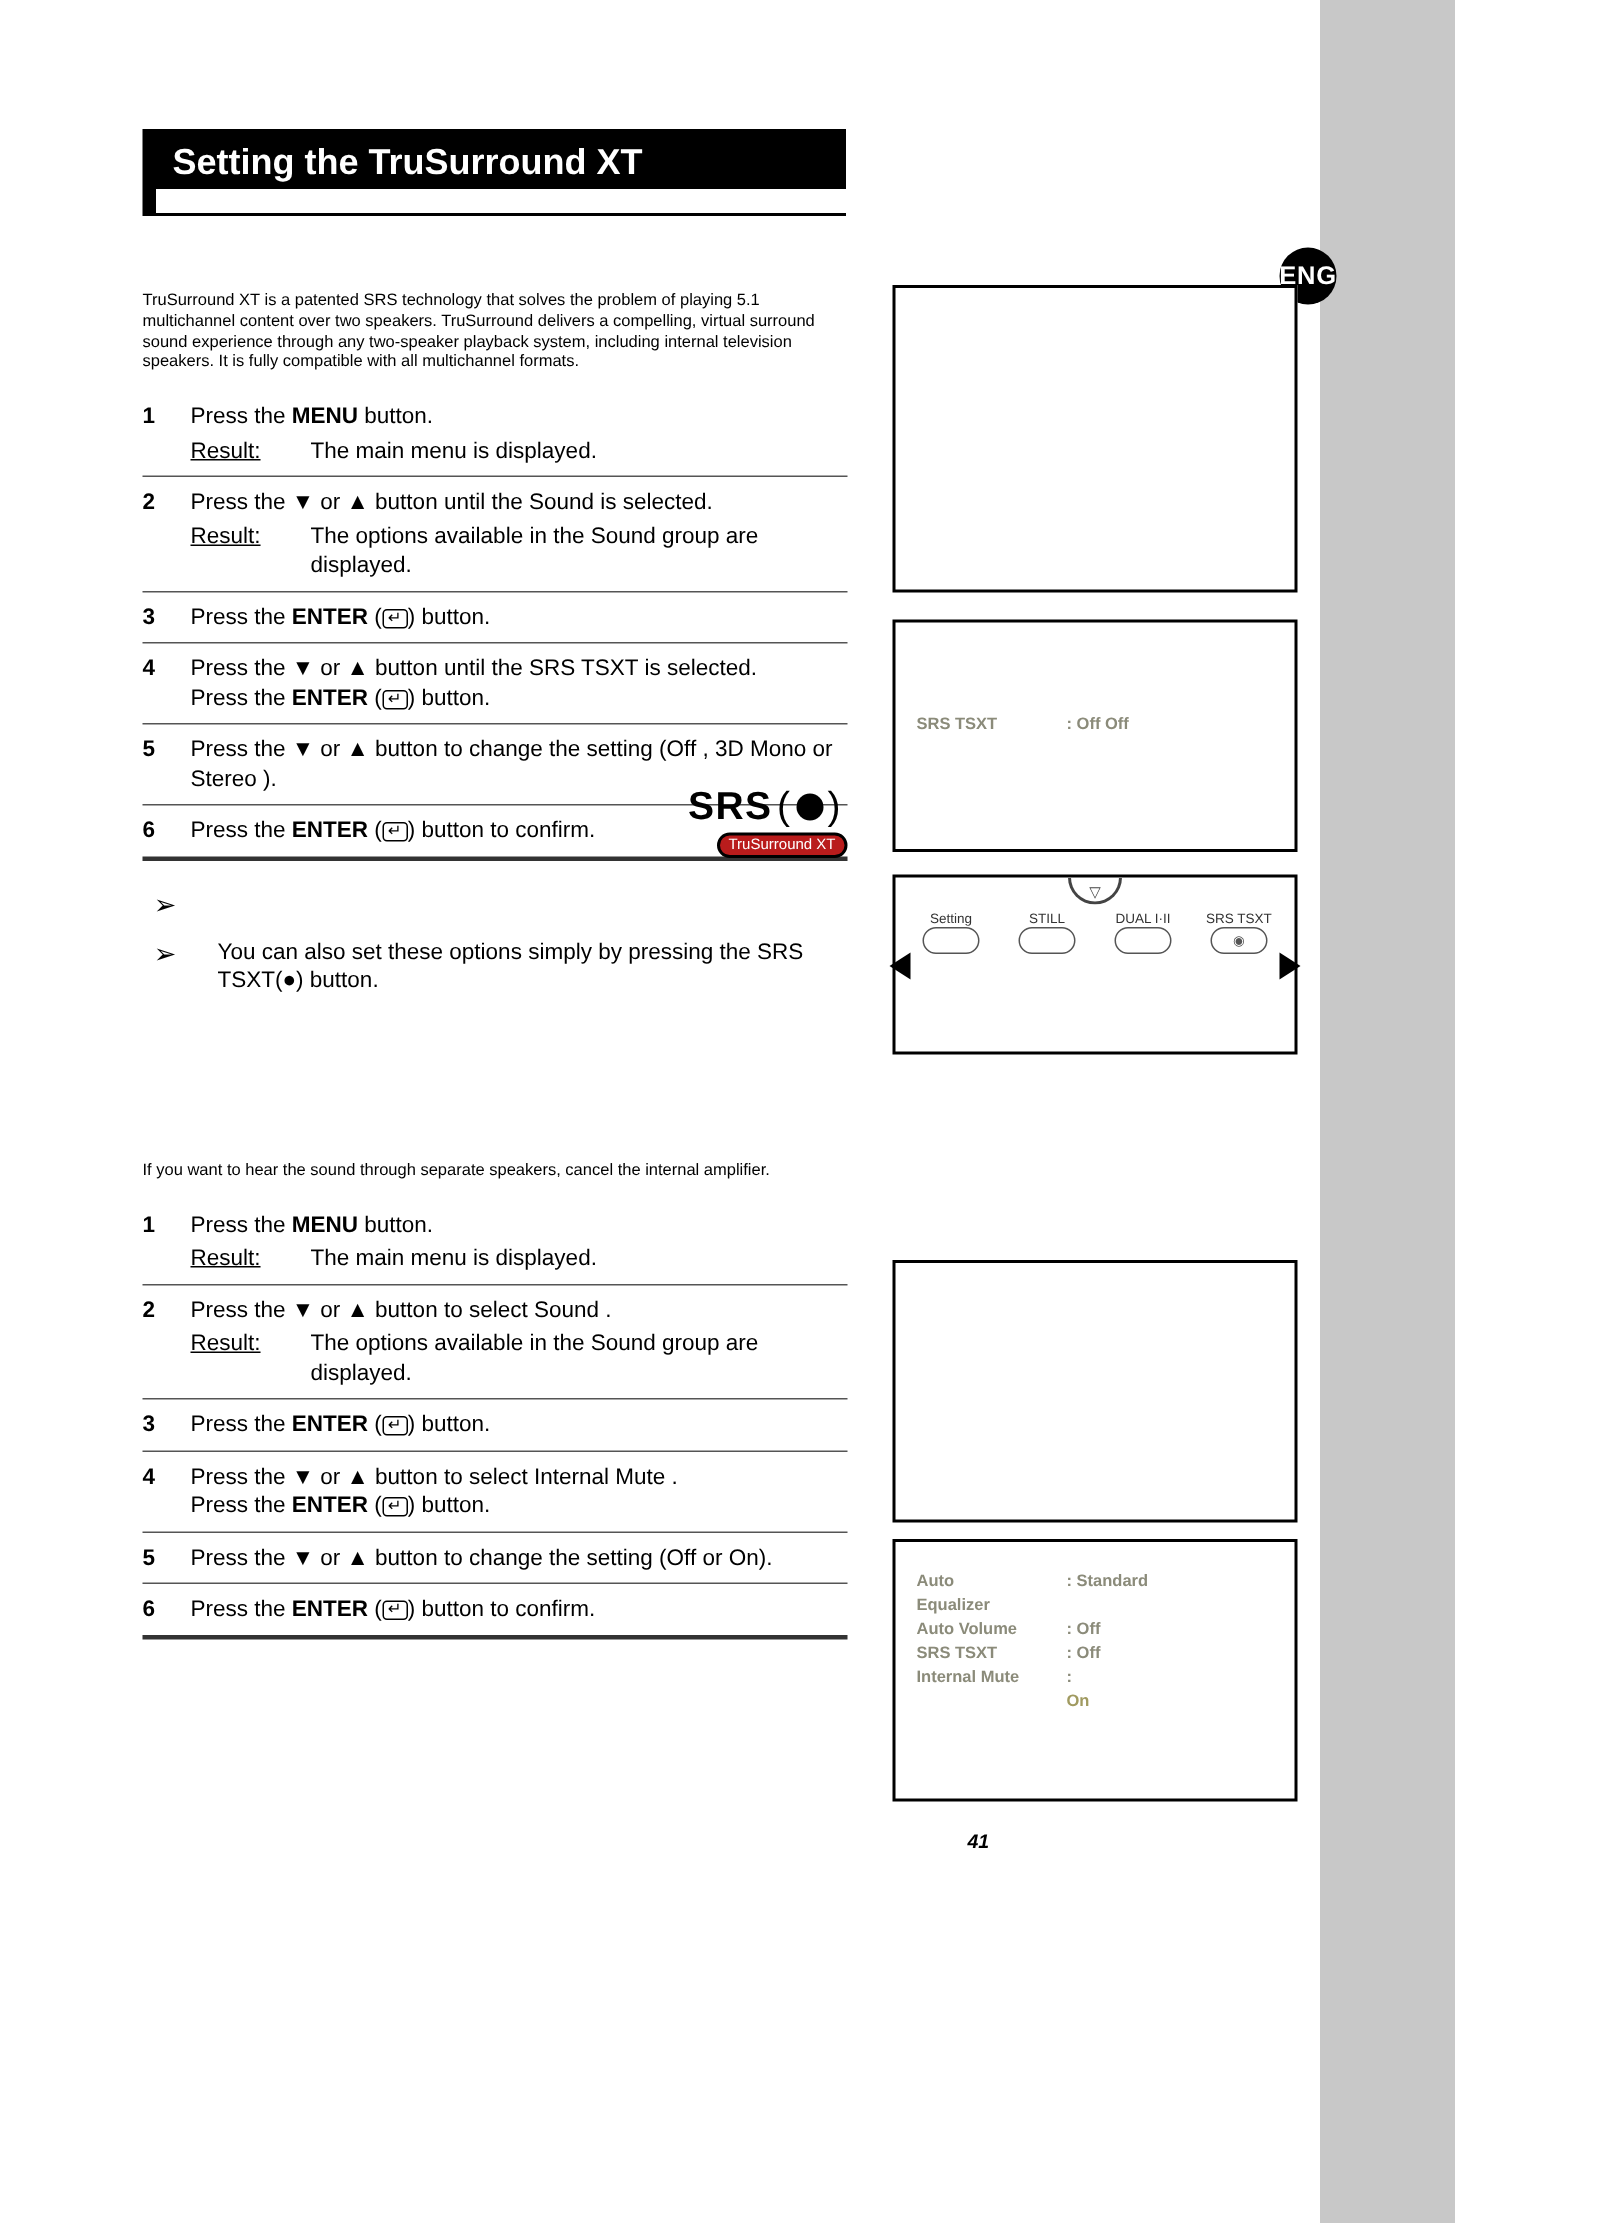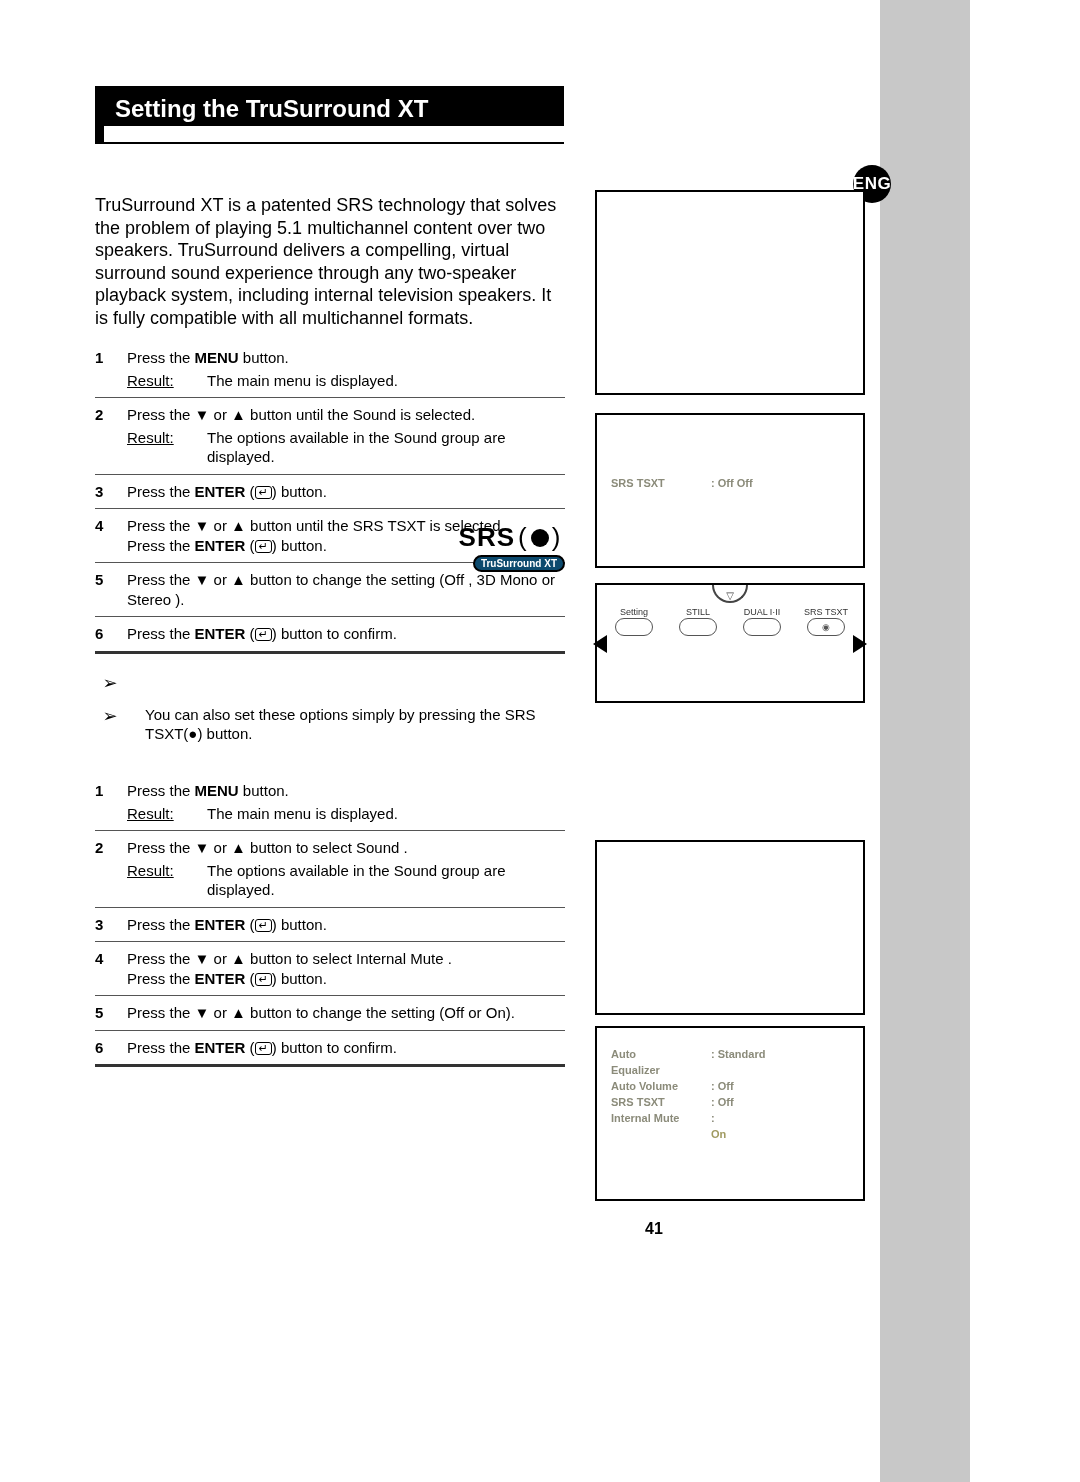--- a/index.html
+++ b/index.html
@@ -69,21 +69,21 @@
   }
   .heading-bar h2 {
     position: relative;
     color: #fff;
     font-size: 24px;
     font-weight: bold;
     padding: 5px 16px 5px 20px;
     z-index: 2;
   }
   .intro {
-    font-size: 18px;
+    font-size: 11px;
     line-height: 1.25;
     margin-bottom: 12px;
   }
   .steps {
     width: 470px;
   }
   .step {
     display: flex;
     gap: 18px;
     padding: 7px 0 7px 0;
@@ -132,22 +132,22 @@
   }
   .srs-logo .srs-top {
     font-size: 26px; font-weight: 900; letter-spacing: 1px;
     display: flex; align-items: center; justify-content: center; gap: 3px;
   }
   .srs-logo .ball { width: 18px; height: 18px; border-radius: 50%; background:#000; display:inline-block; }
   .srs-logo .paren { font-weight: 400; font-size:26px; }
   .srs-logo .pill {
     margin-top: 0px;
     border: 2px solid #000; border-radius: 12px;
-    background:#0c4a6e; color:#fff;
-    font-size: 10px; font-weight: bold;
+    background:#b91c1c; color:#fff;
+    font-size: 10px; font-weight: normal;
     padding: 1px 6px;
     display:inline-block;
   }
   
   .main2 {
     position: absolute;
     left: 95px;
     top: 748px;
     width: 470px;
   }
@@ -212,21 +212,21 @@
   .fig3 .side-arrow-l {
     position:absolute; left:-4px; top:50px;
     width:0;height:0;
     border-top:9px solid transparent;
     border-bottom:9px solid transparent;
     border-right:14px solid #000;
   }
   .page-num {
     position: absolute;
     left: 645px; top: 1220px;
-    font-size: 16px; font-weight: bold;
+    font-size: 13px; font-weight: bold; font-style: italic;
   }
   .enter-icon {
     display:inline-block; border:1.2px solid #000;
     font-size:11px; padding:0 3px; border-radius:3px;
     line-height:1; vertical-align:1px;
   }
 </style>
 </head>
 <body>
 
@@ -308,20 +308,21 @@
         <span>SRS</span>
         <span class="paren">(</span>
         <span class="ball"></span>
         <span class="paren">)</span>
       </div>
     <span class="pill">TruSurround XT</span>
   </div>
 
   <div class="main2">
     <div style="height:26px"></div>
+    <p class="intro">If you want to hear the sound through separate speakers, cancel the internal amplifier.</p>
 
     <div class="steps">
       <div class="step">
         <div class="num">1</div>
         <div class="body">
           <span>Press the </span><b>MENU</b><span> button.</span>
           <div class="result-row">
               <span class="result-label">Result:</span>
               <span class="result-text">The main menu is displayed.</span>
             </div>

